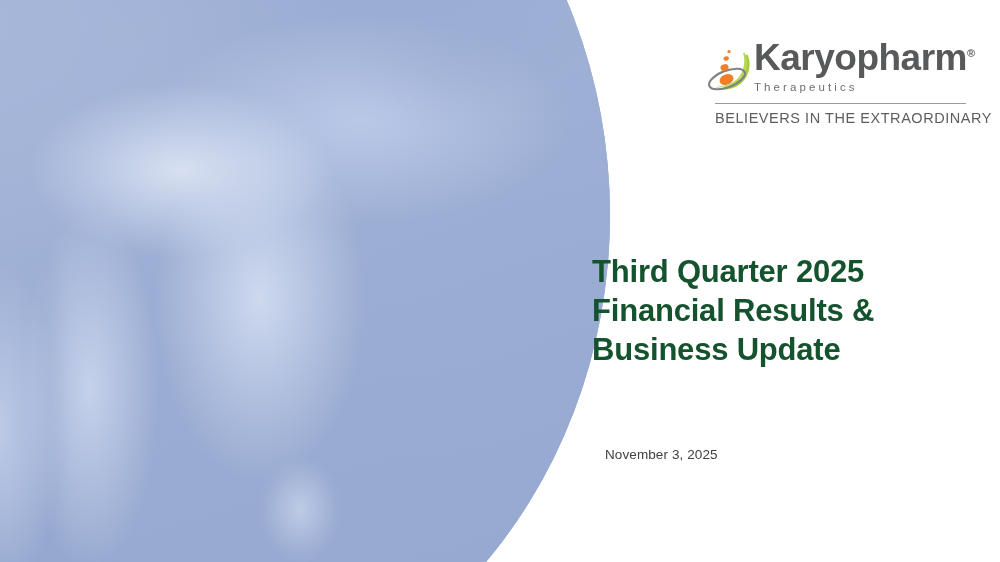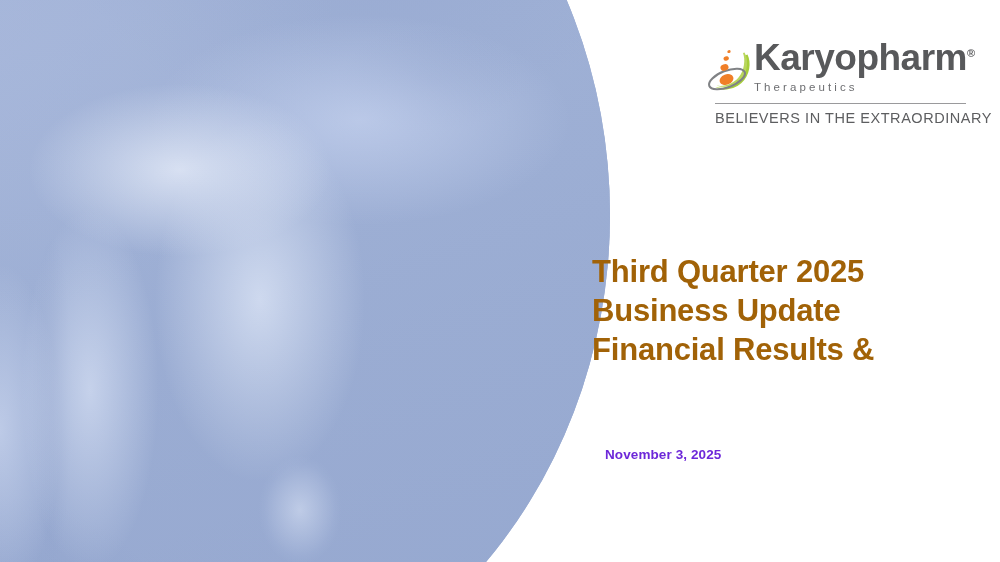--- a/index.html
+++ b/index.html
@@ -171,34 +171,34 @@
     position: absolute;
     left: 592px;
     top: 252px;
     width: 390px;
   }
 
   .title-line {
     font-family: "Liberation Sans", sans-serif;
     font-size: 31px;
     font-weight: bold;
-    color: #a16207;
+    color: #14532d;
     line-height: 39px;
     letter-spacing: -0.2px;
     white-space: nowrap;
   }
 
   #date-line {
     position: absolute;
     left: 592px;
     top: 447px;
     font-family: "Liberation Sans", sans-serif;
     font-size: 13.5px;
-    font-weight: bold;
-    color: #6d28d9;
+    font-weight: normal;
+    color: #404040;
     letter-spacing: 0.1px;
     white-space: nowrap;
     padding-left: 13px;
   }
 </style>
 </head>
 <body>
 
 <div id="slide">
 
@@ -235,19 +235,19 @@
 
     </div>
 
     <div id="logo-rule"></div>
 
     <div id="logo-tagline">BELIEVERS IN THE EXTRAORDINARY</div>
   </div>
 
   <div id="title-block">
     <div class="title-line">Third Quarter 2025</div>
+    <div class="title-line">Financial Results &amp;</div>
     <div class="title-line">Business Update</div>
-    <div class="title-line">Financial Results &amp;</div>
   </div>
 
   <div id="date-line">November 3, 2025</div>
 
 </div>
 
 </body></html>

